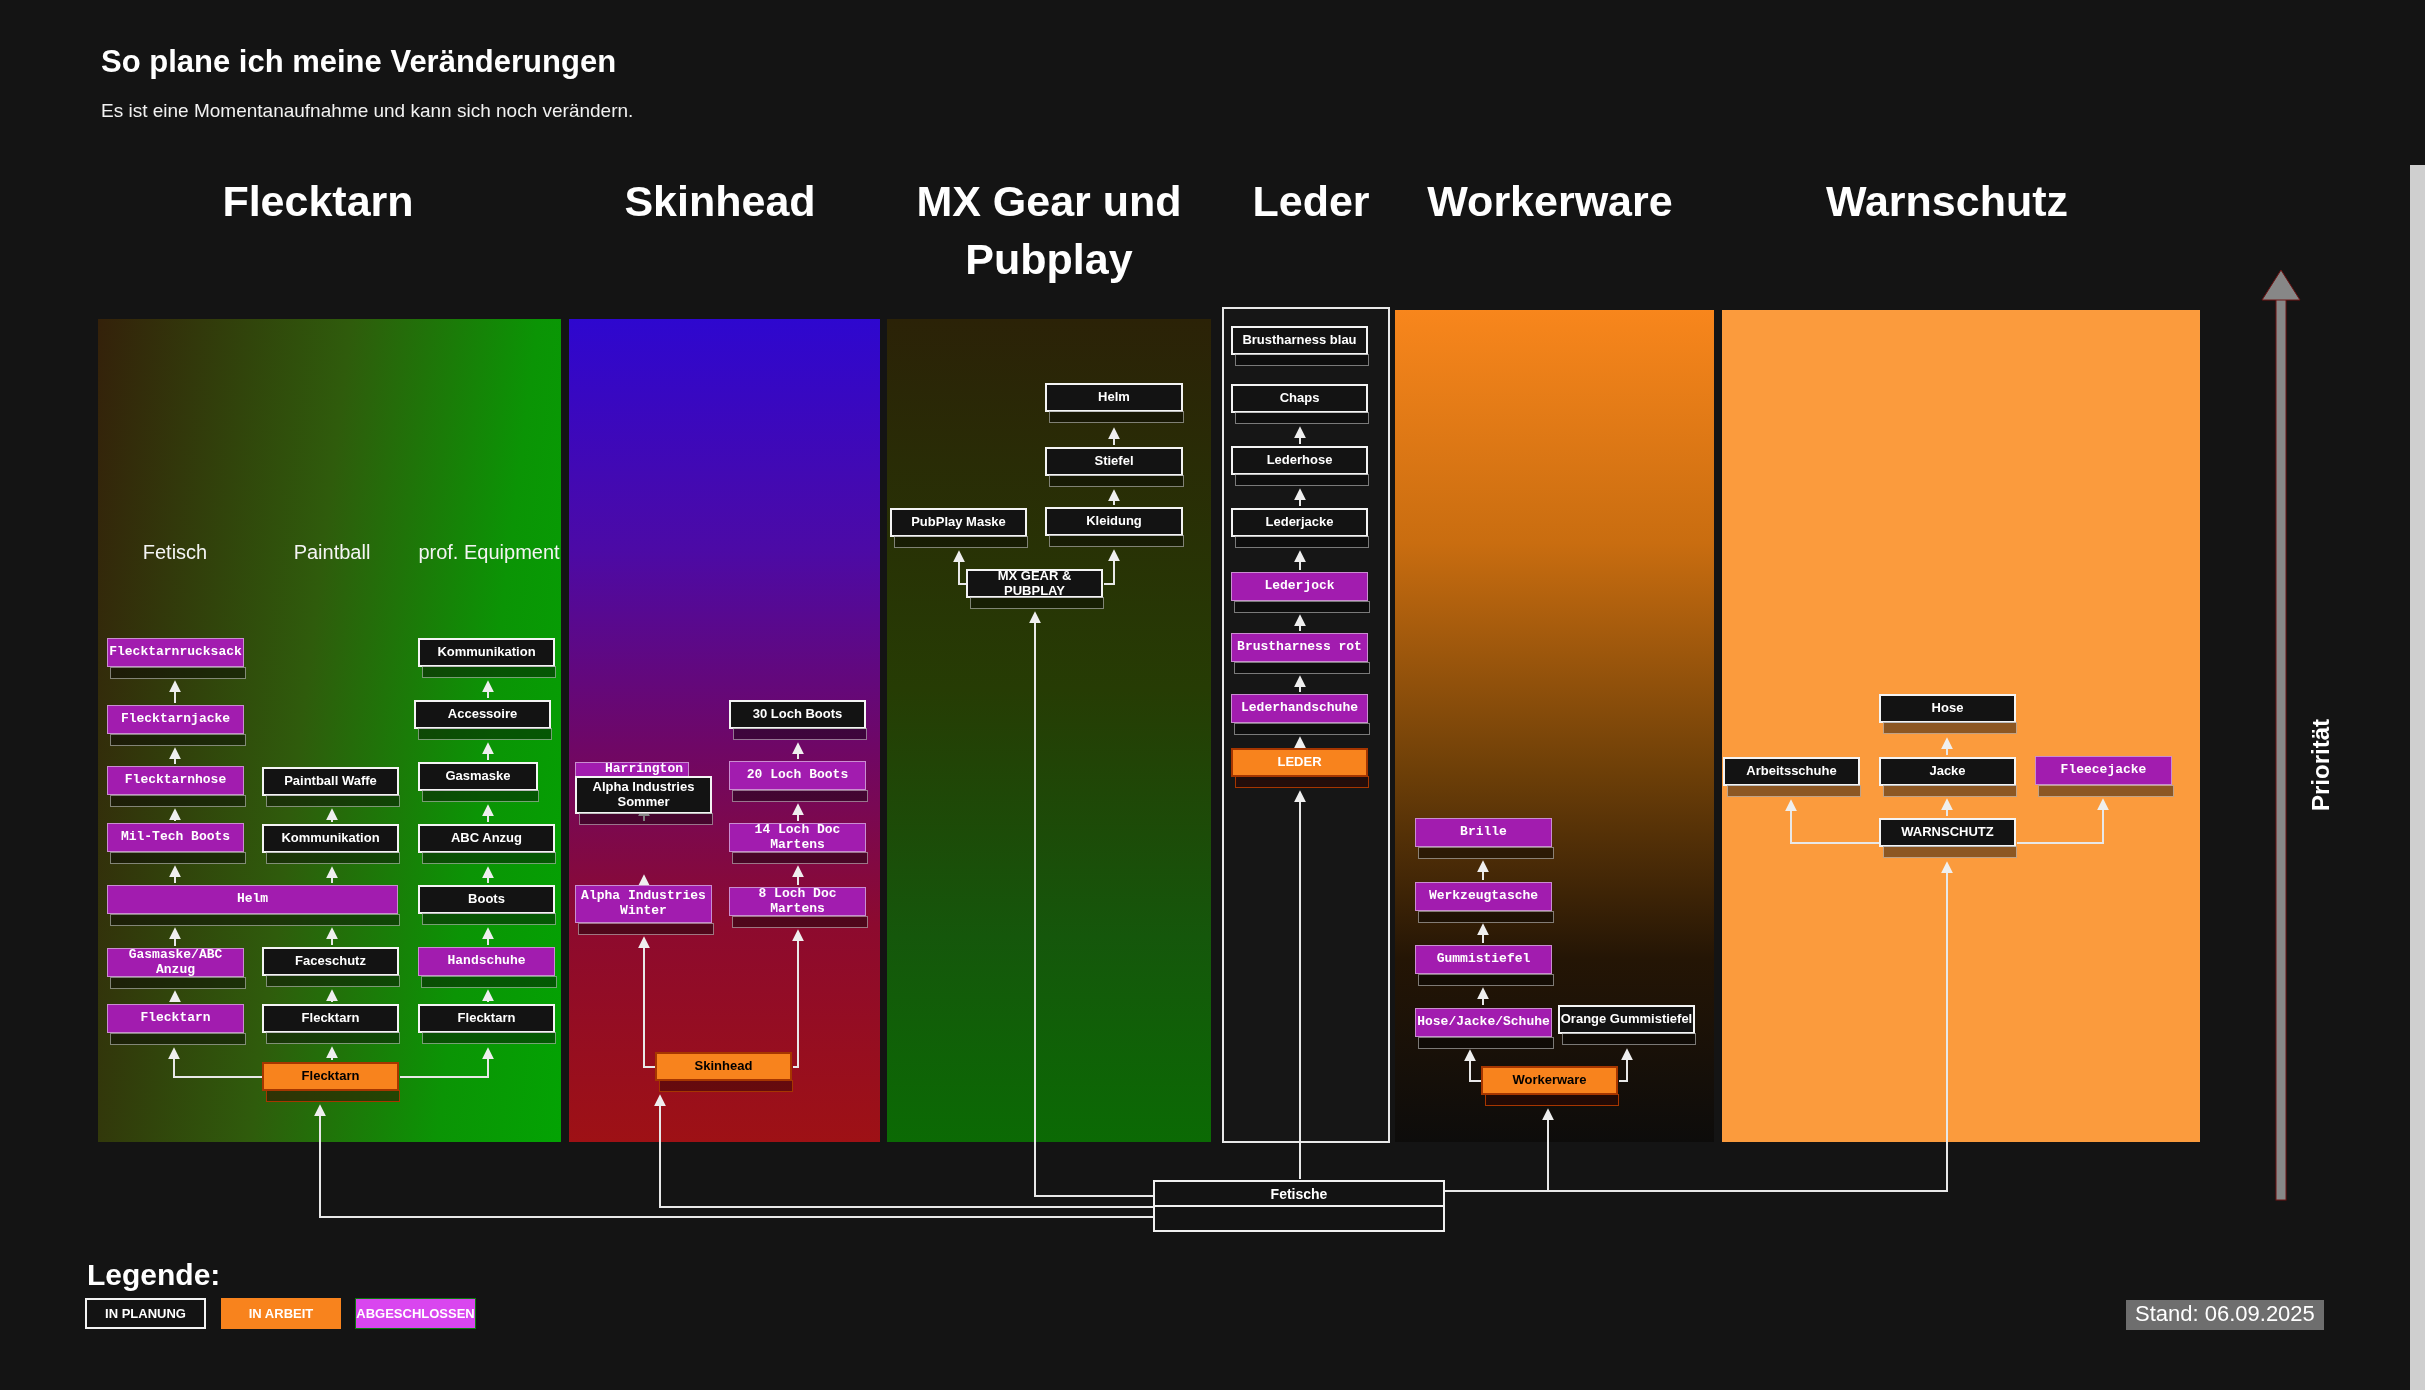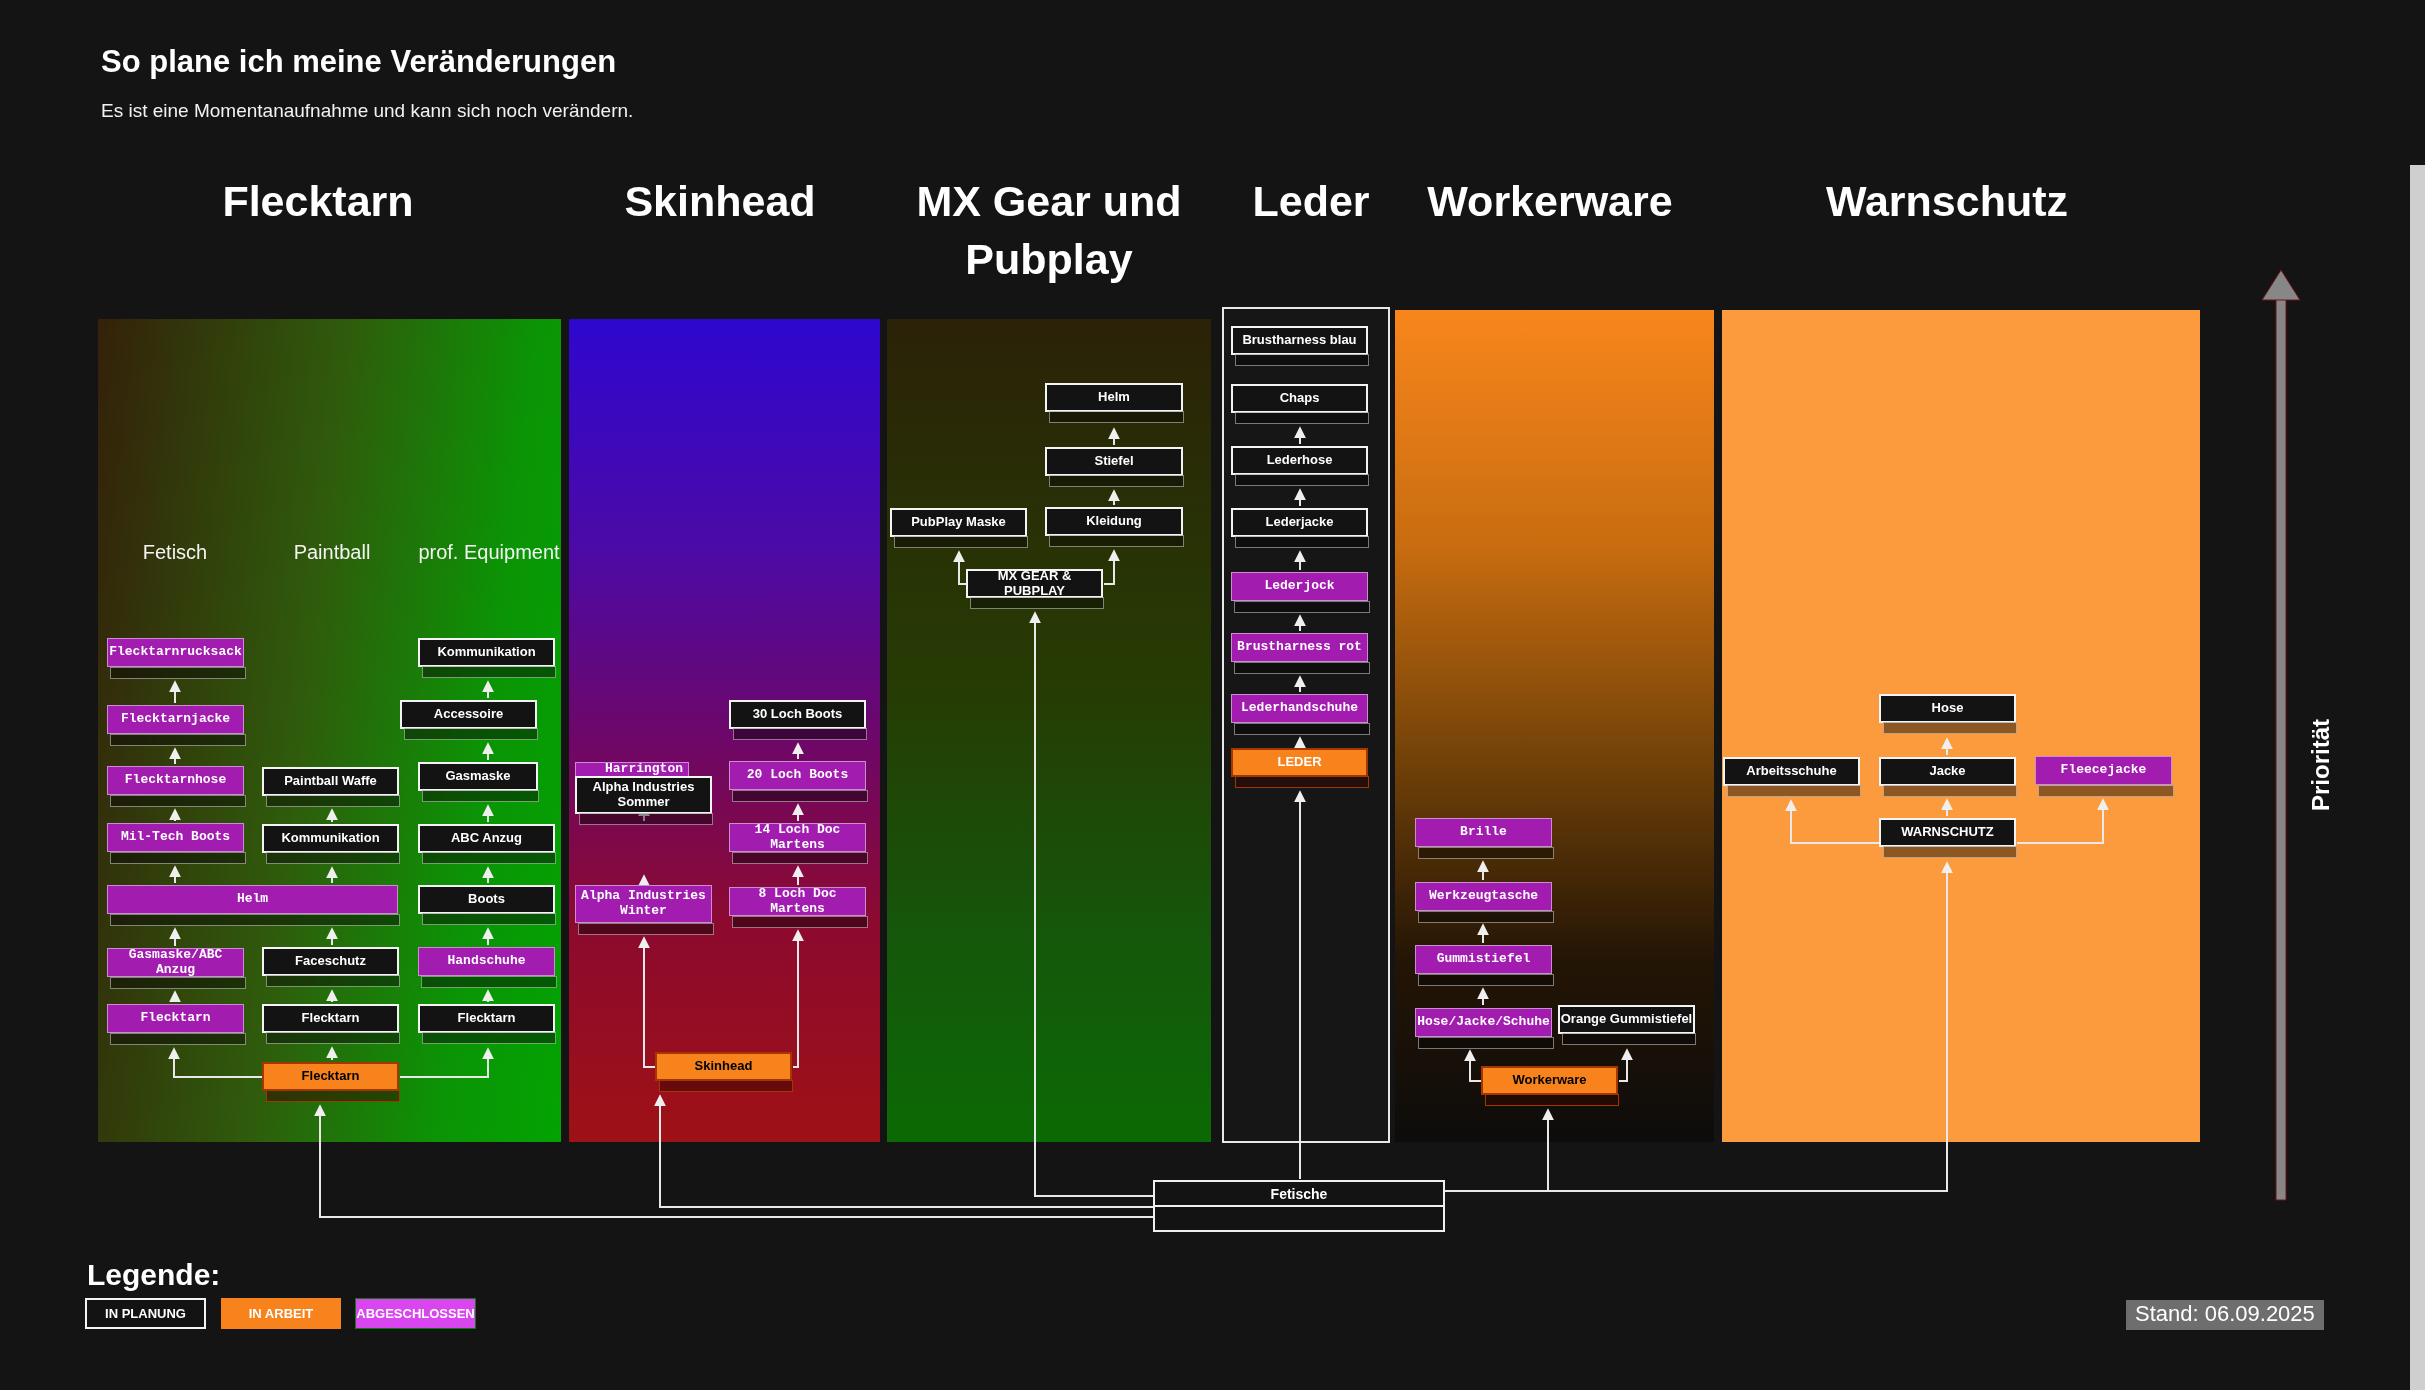--- a/index.html
+++ b/index.html
@@ -202,21 +202,21 @@
       </div>
       <div class="node node--planned" style="left: 262px; top: 1004px; width: 137px; height: 29px;">
         <span>Flecktarn</span>
       </div>
       <div class="node node--work" style="left: 262px; top: 1062px; width: 137px; height: 29px;">
         <span>Flecktarn</span>
       </div>
       <div class="node node--planned" style="left: 418px; top: 638px; width: 137px; height: 29px;">
         <span>Kommunikation</span>
       </div>
-      <div class="node node--planned" style="left: 400px; top: 700px; width: 137px; height: 29px;">
+      <div class="node node--planned" style="left: 414px; top: 700px; width: 137px; height: 29px;">
         <span>Accessoire</span>
       </div>
       <div class="node node--planned" style="left: 418px; top: 762px; width: 120px; height: 29px;">
         <span>Gasmaske</span>
       </div>
       <div class="node node--planned" style="left: 418px; top: 824px; width: 137px; height: 29px;">
         <span>ABC Anzug</span>
       </div>
       <div class="node node--planned" style="left: 418px; top: 885px; width: 137px; height: 29px;">
         <span>Boots</span>

